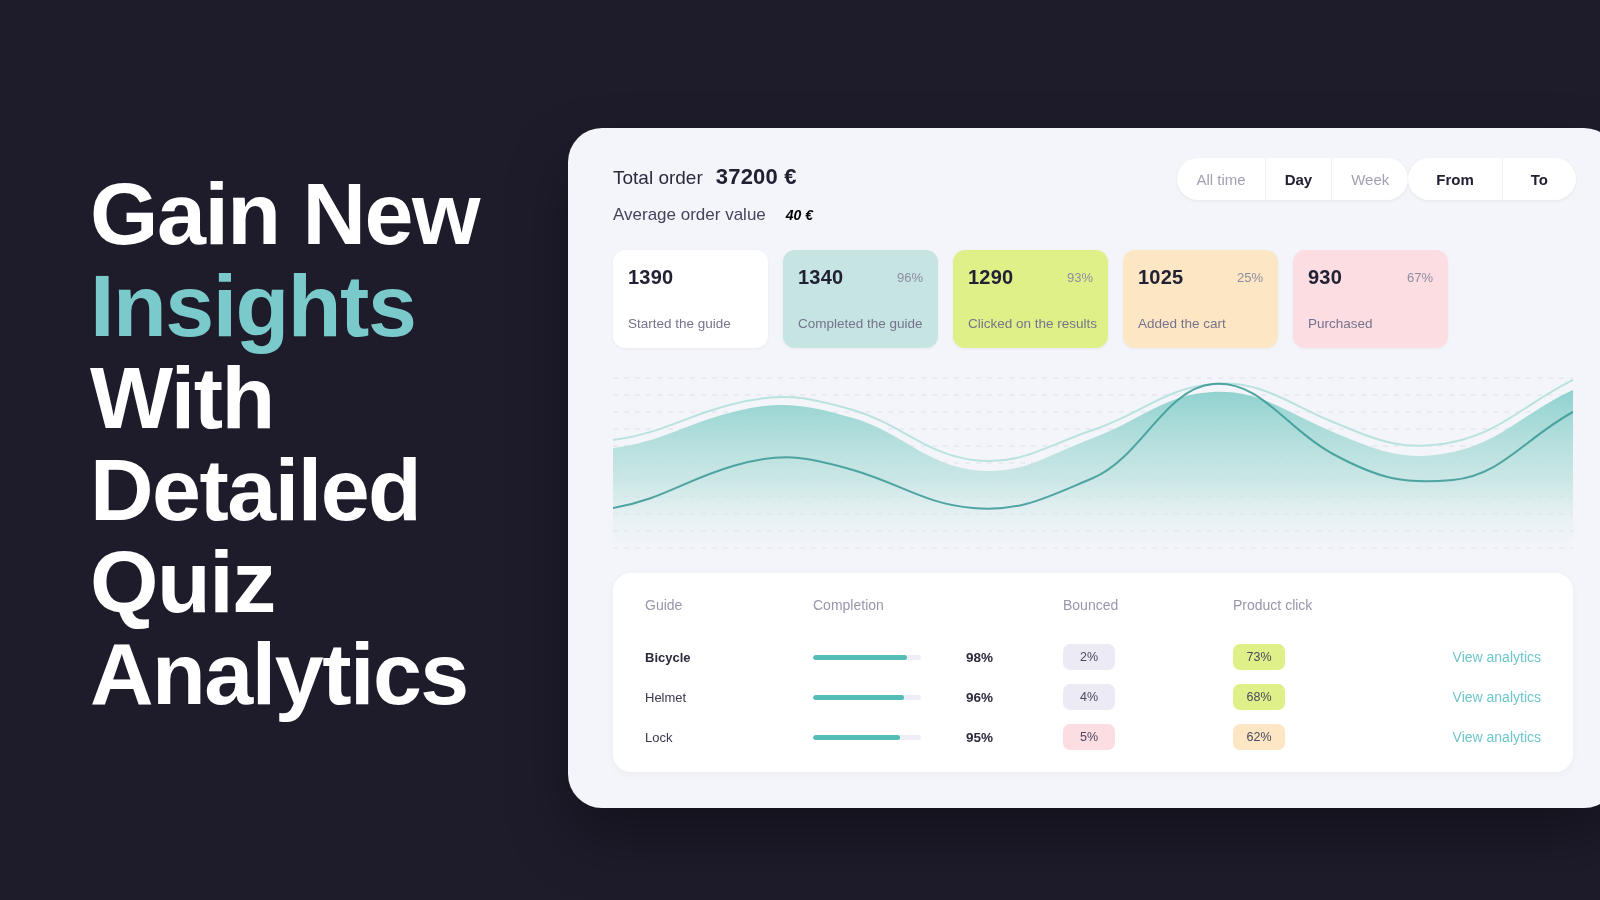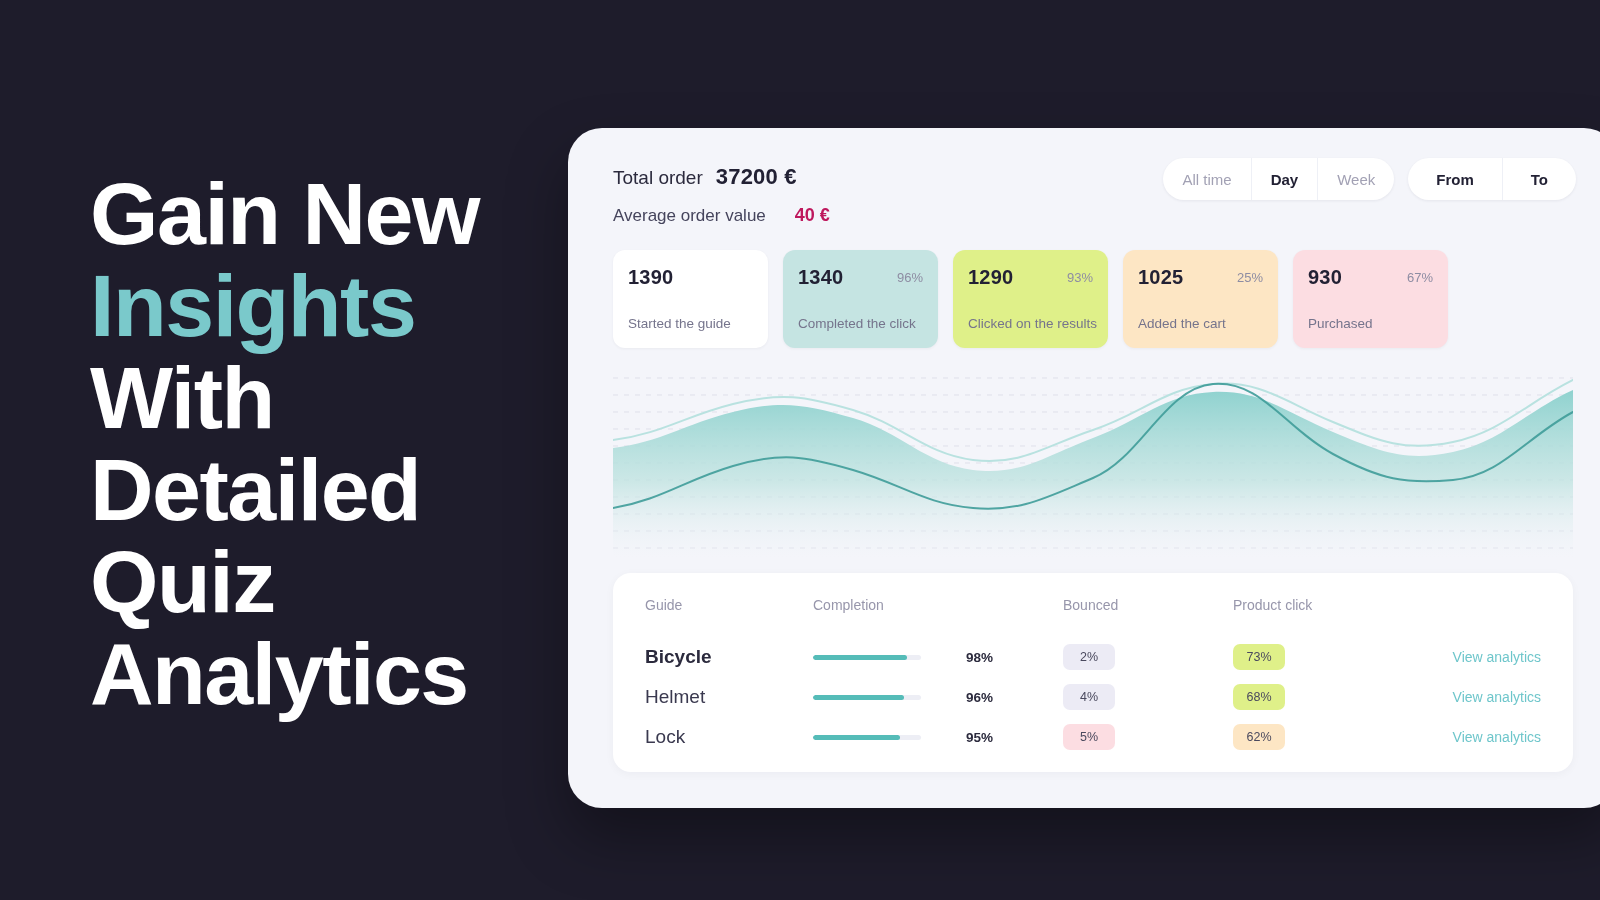--- a/index.html
+++ b/index.html
@@ -40,28 +40,28 @@
   }
 
   
   .panel-head {
     position: absolute; left: 45px; top: 36px;
     width: 960px;
   }
   .sales-row { display: flex; align-items: baseline; gap: 13px; }
   .sales-label { font-size: 19px; color: #2b2a3d; font-weight: 400; }
   .sales-value { font-size: 22px; color: #222134; font-weight: 700; letter-spacing: .2px; }
-  .aov-row { display: flex; align-items: baseline; gap: 29px; margin-top: 15px; }
+  .aov-row { display: flex; align-items: baseline; gap: 20px; margin-top: 15px; }
   .aov-label { font-size: 17px; color: #45445c; font-weight: 400; }
-  .aov-value { font-size: 18px; color: #be185d; font-weight: 700; }
+  .aov-value { font-size: 14px; color: #000000; font-weight: 700; font-style: italic; }
 
   
   .filters {
     position: absolute; right: 42px; top: 30px;
-    display: flex; align-items: center; gap: 14px;
+    display: flex; align-items: center; 
   }
   .seg {
     display: flex; background: #ffffff;
     border-radius: 22px; height: 42px; overflow: hidden;
     box-shadow: 0 1px 3px rgba(35,33,60,.07);
   }
   .seg .seg-btn {
     display: flex; align-items: center; justify-content: center;
     padding: 0 19px; font-size: 15px; color: #a2a1b4;
     border-right: 1px solid #eef0f6; cursor: pointer;
@@ -114,21 +114,21 @@
   .c-link   { flex: 1; text-align: right; padding-right: 32px; }
 
   .thead { top: 24px; }
   .thead span { font-size: 14px; color: #9796ab; font-weight: 400; }
 
   .tbody-row { height: 40px; }
   .r1 { top: 64px; }
   .r2 { top: 104px; }
   .r3 { top: 144px; }
 
-  .guide-name { font-size: 19px; color: #2b2a3d; font-weight: 700; }
+  .guide-name { font-size: 13px; color: #2b2a3d; font-weight: 700; }
   .guide-name.reg { font-weight: 400; color: #3a394f; }
 
   .bar-track {
     width: 108px; height: 5px; border-radius: 3px;
     background: #edeef5; position: relative; overflow: hidden;
   }
   .bar-fill { position: absolute; left: 0; top: 0; bottom: 0; background: #55bcb8; border-radius: 3px; }
   .bar-pct { font-size: 13.5px; color: #2b2a3d; font-weight: 700; margin-left: 32px; }
 
   .badge {
@@ -185,21 +185,21 @@
           <span class="num">1390</span>
           <span class="pct"></span>
         </div>
         <span class="cap">Started the guide</span>
       </div>
       <div class="stat" style="background:#c5e4e2">
         <div class="top">
           <span class="num">1340</span>
           <span class="pct">96%</span>
         </div>
-        <span class="cap">Completed the click</span>
+        <span class="cap">Completed the guide</span>
       </div>
       <div class="stat" style="background:#dff089">
         <div class="top">
           <span class="num">1290</span>
           <span class="pct">93%</span>
         </div>
         <span class="cap">Clicked on the results</span>
       </div>
       <div class="stat" style="background:#fde6c4">
         <div class="top">

